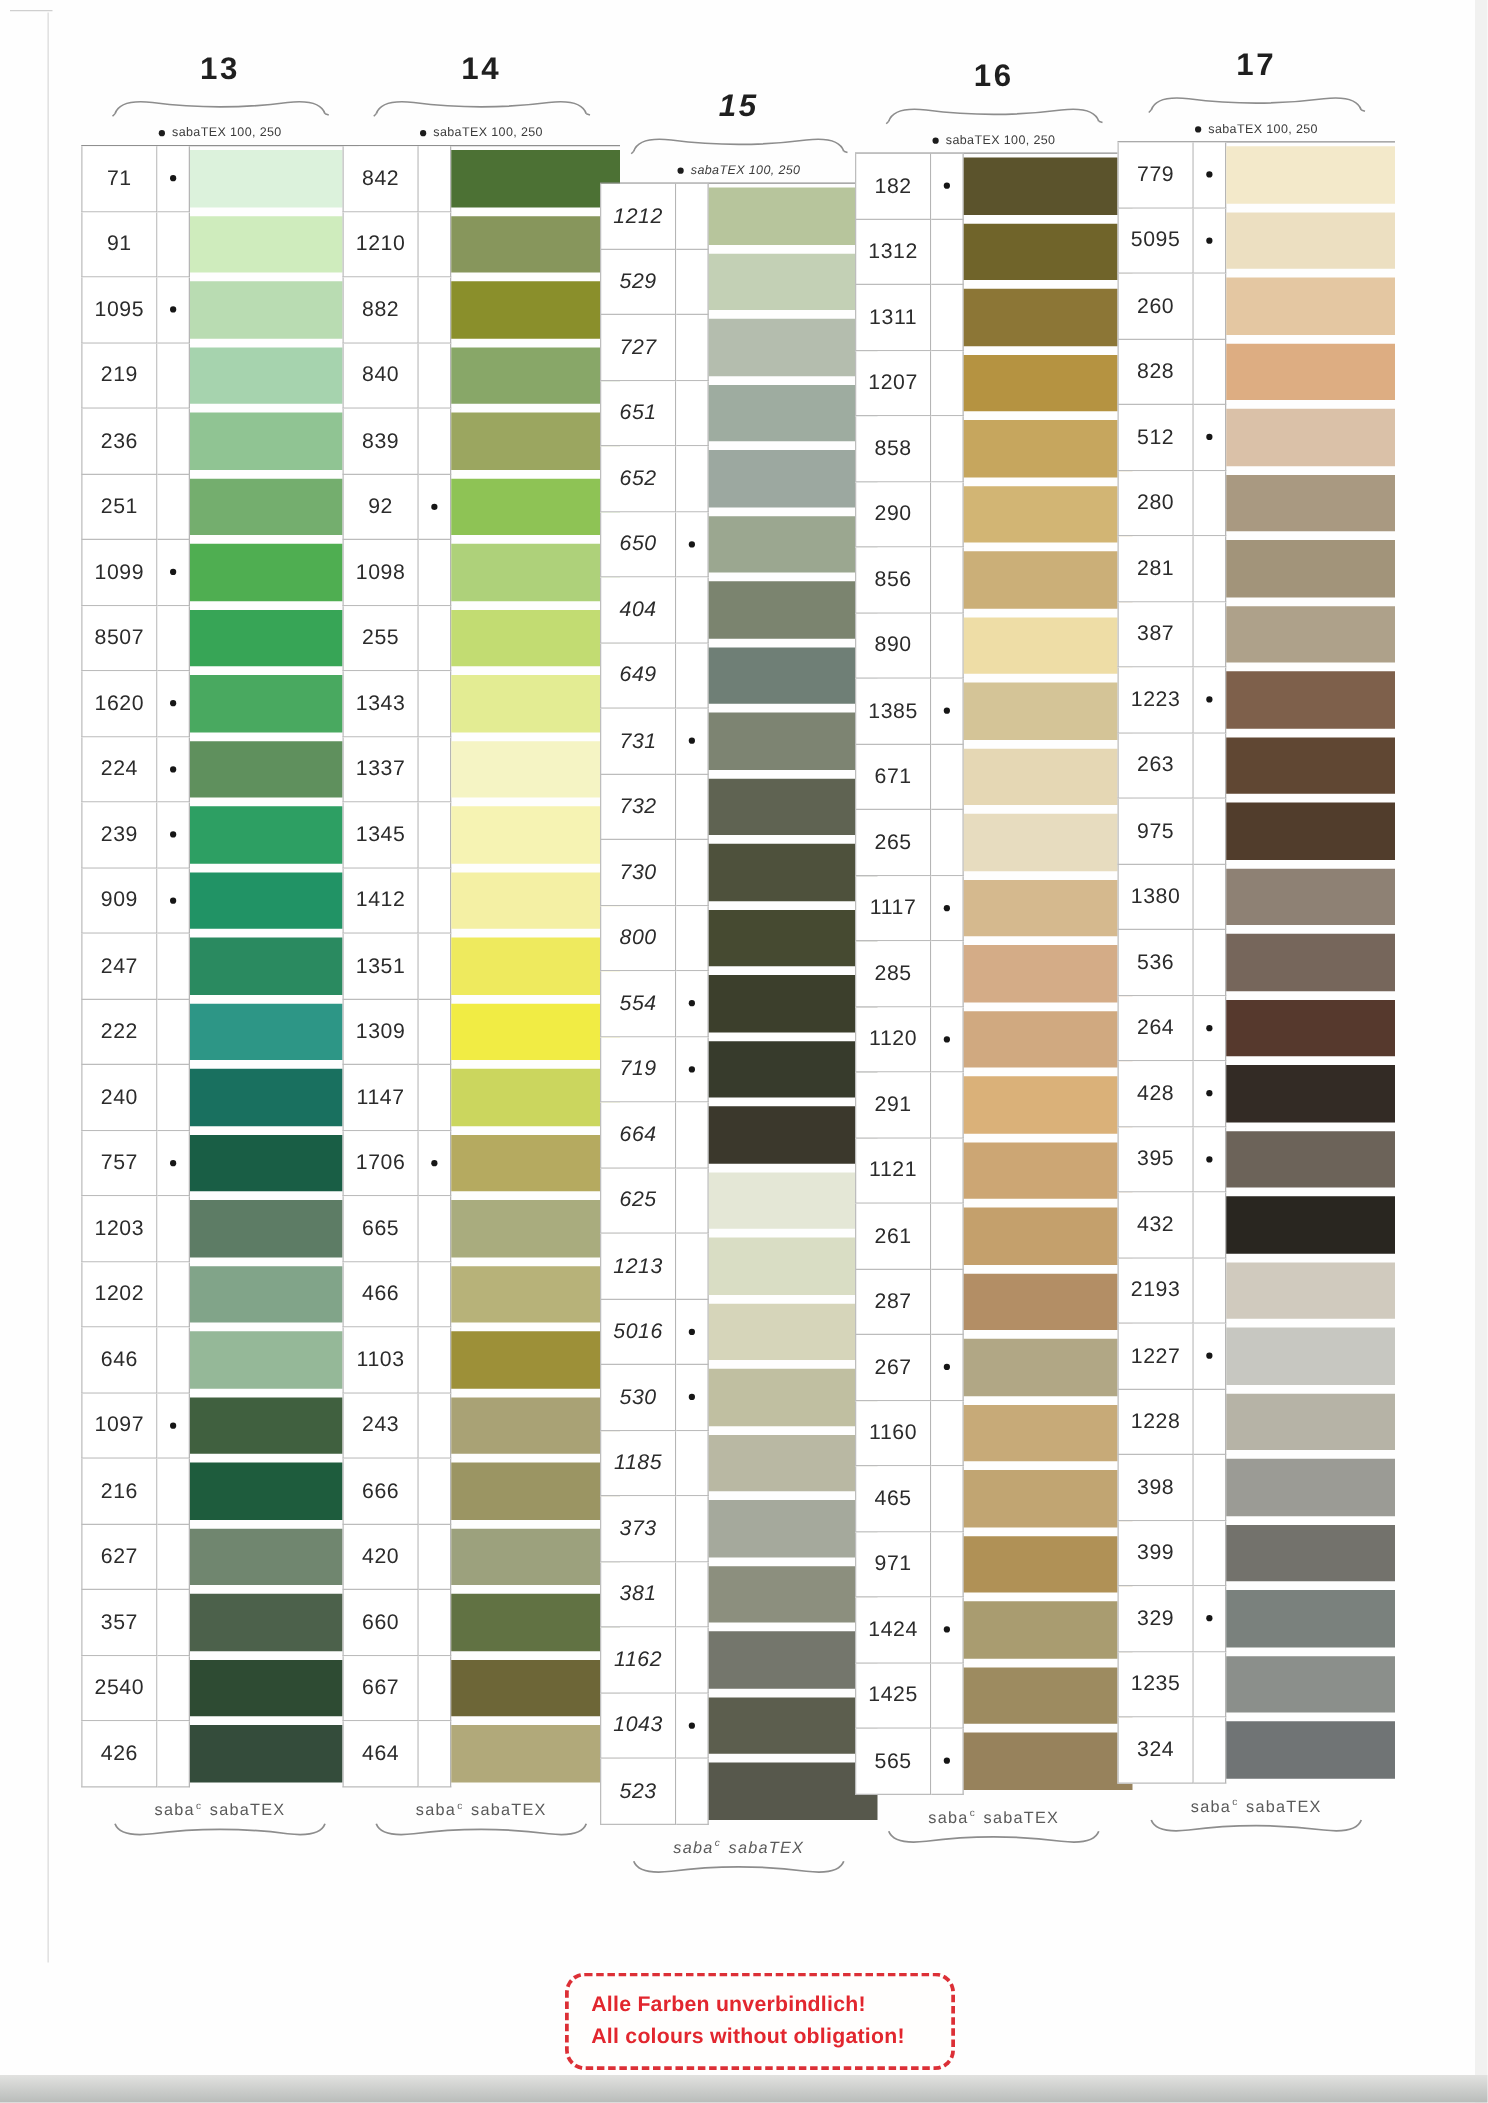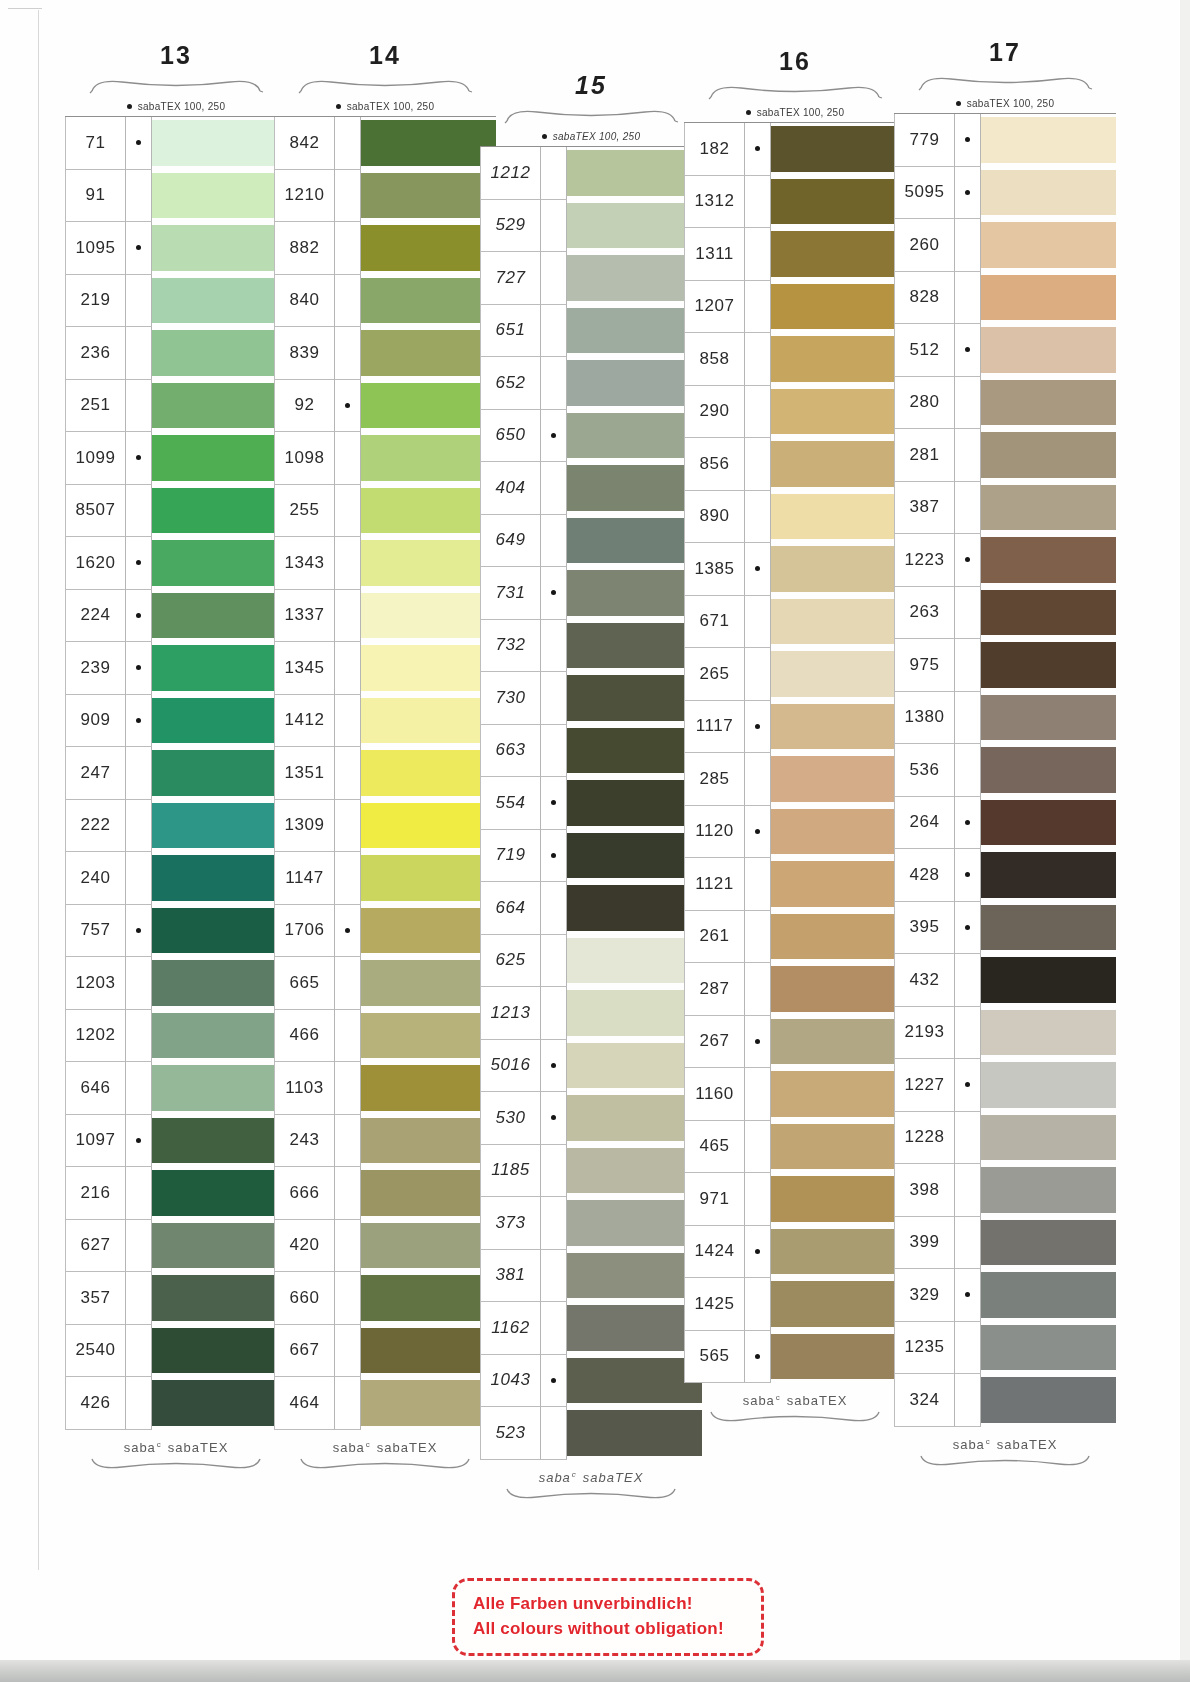--- a/index.html
+++ b/index.html
@@ -607,21 +607,21 @@
 
   <div class="row">
     <div class="cell-code">730</div>
     <div class="cell-dot"></div>
     <div class="cell-swatch">
       <div class="swatch" style="background: rgb(78, 81, 60);"></div>
     </div>
   </div>
 
   <div class="row">
-    <div class="cell-code">663</div>
+    <div class="cell-code">800</div>
     <div class="cell-dot"></div>
     <div class="cell-swatch">
       <div class="swatch" style="background: rgb(70, 74, 49);"></div>
     </div>
   </div>
 
   <div class="row">
     <div class="cell-code">554</div>
     <div class="cell-dot">
               <span class="mark-dot"></span>
@@ -867,20 +867,27 @@
   <div class="row">
     <div class="cell-code">1120</div>
     <div class="cell-dot">
               <span class="mark-dot"></span>
             </div>
     <div class="cell-swatch">
       <div class="swatch" style="background: rgb(208, 169, 128);"></div>
     </div>
   </div>
 
+  <div class="row">
+    <div class="cell-code">291</div>
+    <div class="cell-dot"></div>
+    <div class="cell-swatch">
+      <div class="swatch" style="background: rgb(218, 177, 121);"></div>
+    </div>
+  </div>
 
   <div class="row">
     <div class="cell-code">1121</div>
     <div class="cell-dot"></div>
     <div class="cell-swatch">
       <div class="swatch" style="background: rgb(204, 166, 116);"></div>
     </div>
   </div>
 
   <div class="row">

